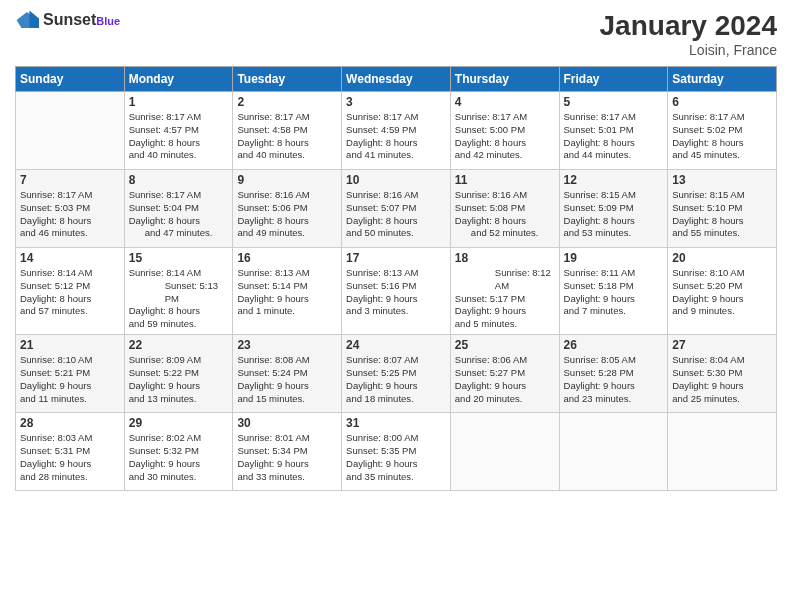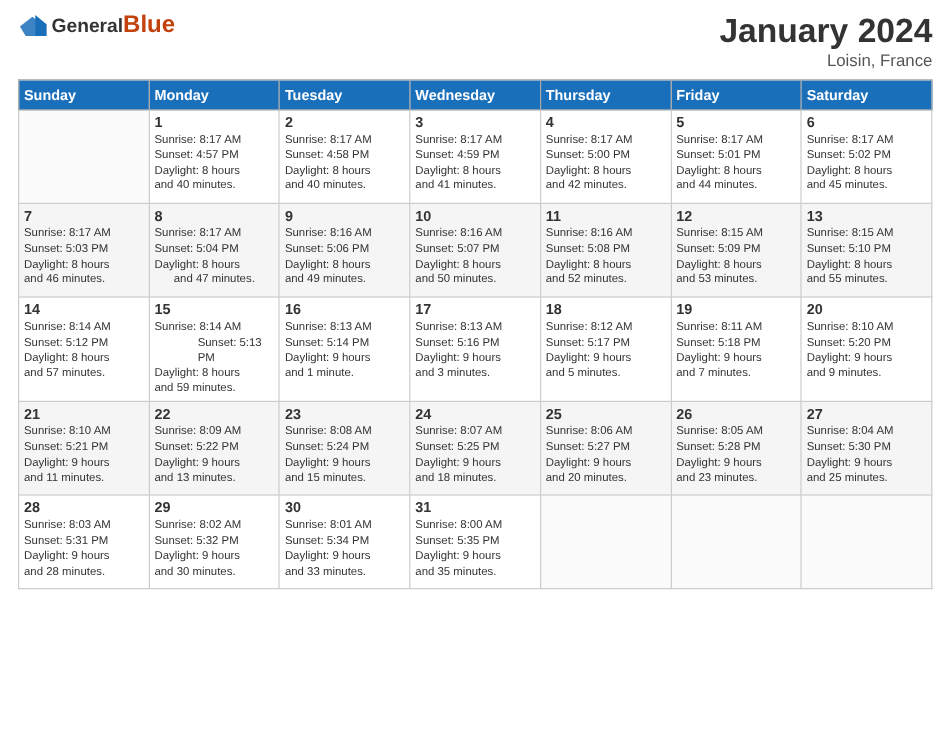--- a/index.html
+++ b/index.html
@@ -24,23 +24,23 @@
       display: flex;
       align-items: center;
       gap: 4px;
     }
     .logo-text-general {
       font-size: 16px;
       font-weight: bold;
       color: #333;
     }
     .logo-text-blue {
-      font-size: 20px;
+      font-size: 11px;
       font-weight: bold;
-      color: #c2410c;
+      color: #6d28d9;
     }
     .logo-icon {
       width: 24px;
       height: 20px;
     }
     .title-area {
       text-align: right;
     }
     .calendar-title {
       font-size: 28px;
@@ -96,21 +96,21 @@
 <body>
 
 <div class="container">
   <div class="header-area">
     <div class="logo">
       <svg class="logo-icon" viewBox="0 0 30 24" xmlns="http://www.w3.org/2000/svg">
         <polygon points="15,2 28,12 22,22 8,22 2,12" fill="#1a6fba" opacity="0.85"></polygon>
         <polygon points="18,0 30,10 30,22 18,22" fill="#1a6fba"></polygon>
       </svg>
       <span>
-        <span class="logo-text-general">General</span><span class="logo-text-blue">Blue</span>
+        <span class="logo-text-general">Sunset</span><span class="logo-text-blue">Blue</span>
       </span>
     </div>
     <div class="title-area">
       <div class="calendar-title">January 2024</div>
       <div class="calendar-subtitle">Loisin, France</div>
     </div>
   </div>
 
   <table>
     <thead>
@@ -218,21 +218,21 @@
               <span style="display: block;">Daylight: 8 hours</span>
               <span style="display: block;">and 50 minutes.</span>
             </div>
           </td>
           <td>
             <span class="day-number">11</span>
             <div class="day-info">
               <span style="display: block;">Sunrise: 8:16 AM</span>
               <span style="display: block;">Sunset: 5:08 PM</span>
               <span style="display: block;">Daylight: 8 hours</span>
-              <span style="display: block;">and 52 minutes.</span>
+              <span style="display: block; text-align: center;">and 52 minutes.</span>
             </div>
           </td>
           <td>
             <span class="day-number">12</span>
             <div class="day-info">
               <span style="display: block;">Sunrise: 8:15 AM</span>
               <span style="display: block;">Sunset: 5:09 PM</span>
               <span style="display: block;">Daylight: 8 hours</span>
               <span style="display: block;">and 53 minutes.</span>
             </div>
@@ -280,21 +280,21 @@
             <div class="day-info">
               <span style="display: block;">Sunrise: 8:13 AM</span>
               <span style="display: block;">Sunset: 5:16 PM</span>
               <span style="display: block;">Daylight: 9 hours</span>
               <span style="display: block;">and 3 minutes.</span>
             </div>
           </td>
           <td>
             <span class="day-number">18</span>
             <div class="day-info">
-              <span style="display: block;">Sunrise: 8:12 AM</span>
+              <span style="display: block; margin-left: 40px;">Sunrise: 8:12 AM</span>
               <span style="display: block;">Sunset: 5:17 PM</span>
               <span style="display: block;">Daylight: 9 hours</span>
               <span style="display: block;">and 5 minutes.</span>
             </div>
           </td>
           <td>
             <span class="day-number">19</span>
             <div class="day-info">
               <span style="display: block;">Sunrise: 8:11 AM</span>
               <span style="display: block;">Sunset: 5:18 PM</span>

